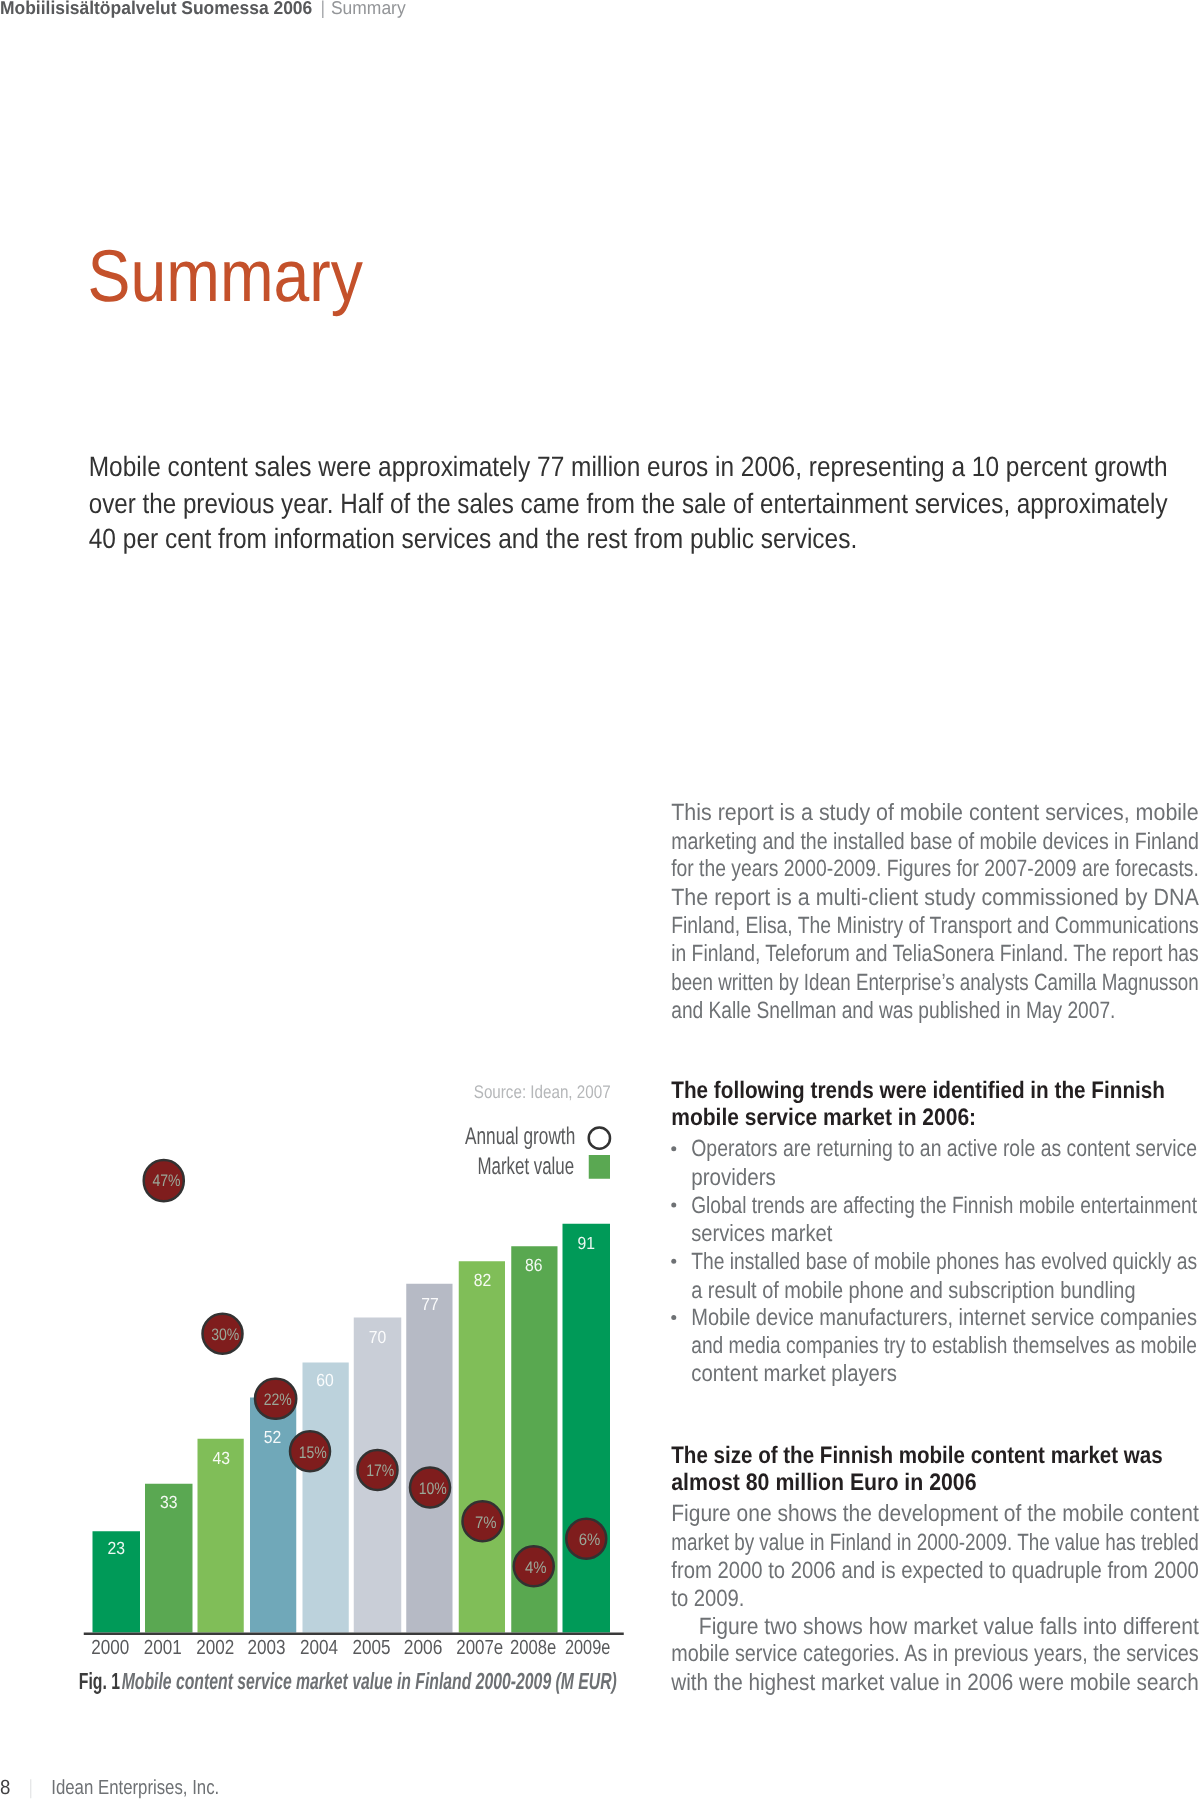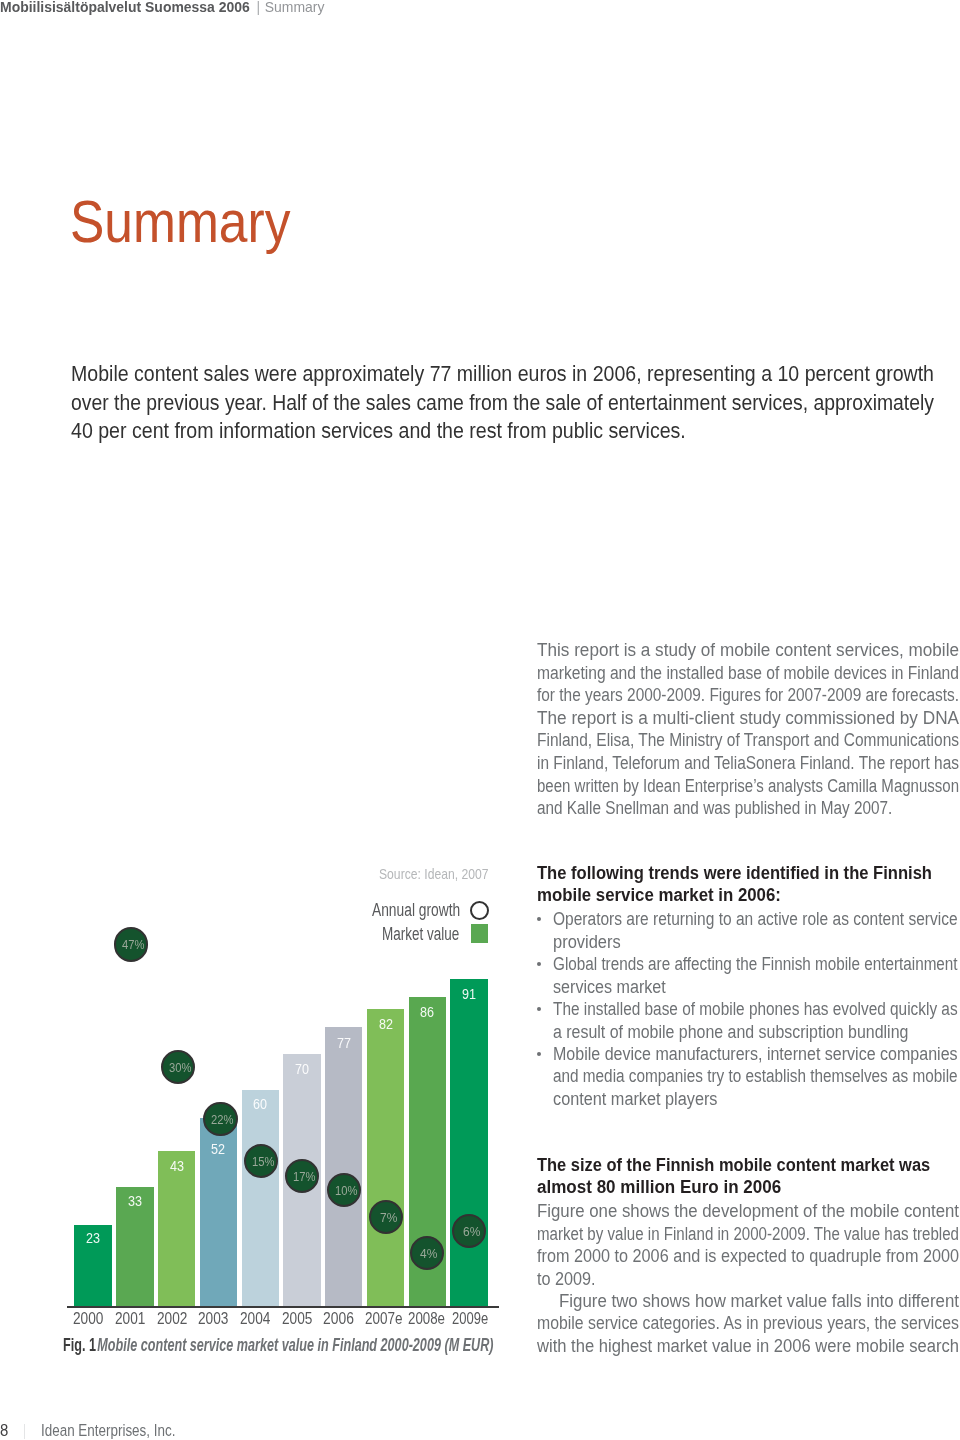--- a/index.html
+++ b/index.html
@@ -28,21 +28,21 @@
   
   .studynote .jline{color:#6E7174;}
 
   
   .bar{position:absolute;}
   .barlabel{position:absolute;color:rgba(255,255,255,0.93);white-space:nowrap;
             transform-origin:0 0;}
   .axis{position:absolute;background:#3A3A3A;}
   .xtick{position:absolute;color:#58595B;white-space:nowrap;transform-origin:0 0;}
   .growth{position:absolute;border:2.1px solid #323232;border-radius:50%;
-          background:#14532d;box-sizing:border-box;text-align:center;}
+          background:#7f1d1d;box-sizing:border-box;text-align:center;}
   .growth span{position:absolute;color:#9AA899;white-space:nowrap;
                display:block;transform-origin:0 0;}
   .srclabel{position:absolute;color:#B5B7B9;white-space:nowrap;transform-origin:0 0;}
   .leglbl{position:absolute;color:#58595B;white-space:nowrap;transform-origin:0 0;}
   .legmk{position:absolute;box-sizing:border-box;}
   .legcircle{border:2.1px solid #323232;border-radius:50%;}
   .caption{position:absolute;white-space:nowrap;transform-origin:0 0;}
   .cap-prefix{font-weight:bold;color:#3C3C3C;}
   .cap-text{font-style:italic;font-weight:bold;color:#6E7174;}
   .cap-gap{display:inline-block;width:2px;}
@@ -144,21 +144,21 @@
       <div class="xtick fsz-xtick" style="left: 452.1px; top: 1309.2px; transform-origin: 0px 0px; transform: scaleX(0.793968);">2009e</div>
       <div class="growth" style="left:114.00px;top:927.40px;width:34.4px;height:34.4px;">
           <span class="fsz-growth" style="left: 5.95px; top: 8.05px; transform-origin: 0px 0px; transform: scaleX(0.84507);">47%</span>
         </div>
       <div class="growth" style="left:160.90px;top:1049.70px;width:34.4px;height:34.4px;">
           <span class="fsz-growth" style="left: 5.95px; top: 8.05px; transform-origin: 0px 0px; transform: scaleX(0.84507);">30%</span>
         </div>
       <div class="growth" style="left:203.40px;top:1102.00px;width:34.4px;height:34.4px;text-decoration:underline;">
           <span class="fsz-growth" style="left: 5.95px; top: 8.05px; transform-origin: 0px 0px; transform: scaleX(0.84507);">22%</span>
         </div>
-      <div class="growth" style="left:244px;top:1143.60px;width:34.4px;height:34.4px;text-decoration:underline;">
+      <div class="growth" style="left:231px;top:1143.60px;width:34.4px;height:34.4px;text-decoration:underline;">
           <span class="fsz-growth" style="left: 5.95px; top: 8.05px; transform-origin: 0px 0px; transform: scaleX(0.84507);">15%</span>
         </div>
       <div class="growth" style="left:284.70px;top:1159px;width:34.4px;height:34.4px;">
           <span class="fsz-growth" style="left: 5.95px; top: 8.05px; transform-origin: 0px 0px; transform: scaleX(0.84507);">17%</span>
         </div>
       <div class="growth" style="left:326.90px;top:1172.60px;width:34.4px;height:34.4px;">
           <span class="fsz-growth" style="left: 5.95px; top: 8.05px; transform-origin: 0px 0px; transform: scaleX(0.84507);">10%</span>
         </div>
       <div class="growth" style="left:369.10px;top:1199.50px;width:34.4px;height:34.4px;">
           <span class="fsz-growth" style="left: 8.55px; top: 8.05px; transform-origin: 0px 0px; transform: scaleX(0.900163);">7%</span>

